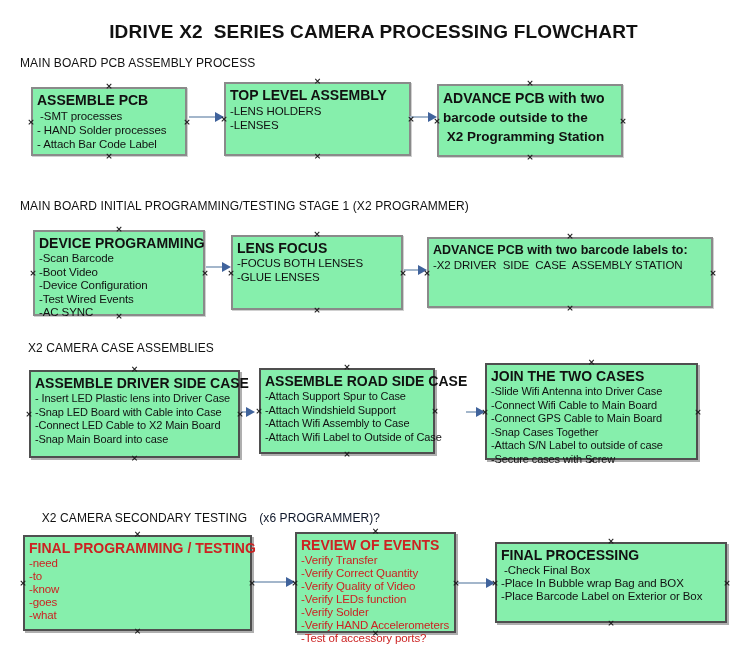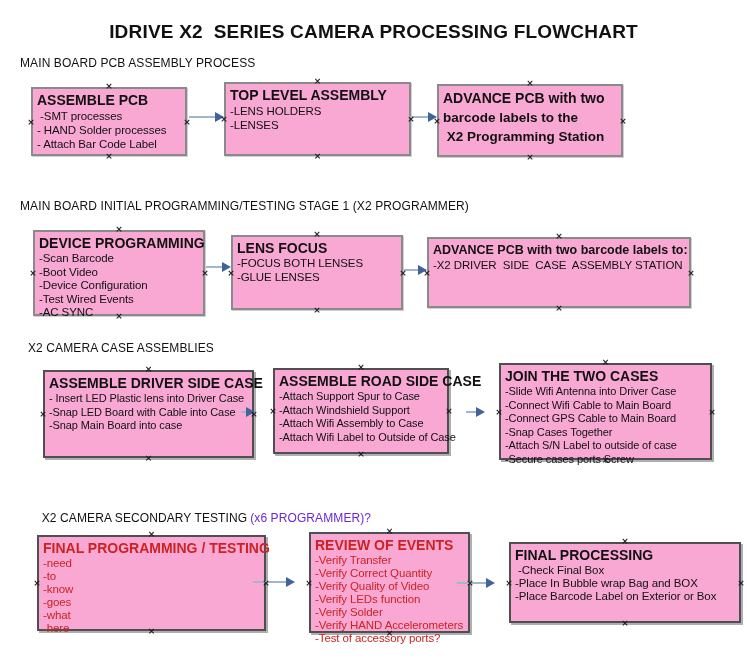--- a/index.html
+++ b/index.html
@@ -7,27 +7,27 @@
     position:relative;width:747px;height:662px;background:#ffffff;overflow:hidden;
     font-family:"Liberation Sans","DejaVu Sans",sans-serif;color:#111;
   }
   .title{
     position:absolute;top:21px;left:0;width:100%;text-align:center;
     font-size:19px;font-weight:bold;letter-spacing:.2px;white-space:pre;
   }
   .sec-heading{
     position:absolute;font-size:12px;font-weight:normal;letter-spacing:.1px;white-space:pre;
   }
-  .sec-heading .hl{color:#6d28d9;margin-left:3px;}
+  .sec-heading .hl{color:#0f172a;margin-left:12px;}
   .box{
-    position:absolute;box-sizing:border-box;background:#f9a8d4;
+    position:absolute;box-sizing:border-box;background:#86efac;
     border:2px solid #8a8a8a;padding:2px 2px 2px 4px;overflow:visible;
     box-shadow:1px 1px 0 rgba(150,150,150,.45);
   }
-  .rowC,.rowD{border-color:#4f4f4f;box-shadow:2px 2px 0 rgba(110,110,110,.55);margin-left:14px;}
+  .rowC,.rowD{border-color:#4f4f4f;box-shadow:2px 2px 0 rgba(110,110,110,.55);}
   .bt{font-size:14px;font-weight:bold;line-height:17px;padding-top:1px;white-space:pre;}
   .bt-sm{font-size:12.5px;white-space:nowrap;}
   .bi{font-size:11.5px;line-height:14px;letter-spacing:-.1px;white-space:pre;}
   .rowB .bi{line-height:13.5px;}
   .rowC .bi{font-size:11px;line-height:13.5px;}
   .rowD .bi{line-height:13px;}
   .allbold .bi{font-weight:bold;font-size:13.5px;line-height:19px;letter-spacing:0;}
   .allbold .bt{line-height:19px;}
   .red .bt,.red .bi{color:#cc2222;}
   .arrow{position:absolute;height:2px;background:#a3b6cb;}
@@ -79,21 +79,21 @@
   </div>
 
   <div class="arrow" style="left:409px;top:116px;width:19px"></div>
 
   <div class="box rowA allbold" style="left:437px;top:84px;width:186px;height:73px">
     <span class="anchor a-t"></span>
     <span class="anchor a-b"></span>
     <span class="anchor a-l"></span>
     <span class="anchor a-r"></span>
     <div class="bt">ADVANCE PCB with two</div>
-    <div class="bi">barcode labels to the</div>
+    <div class="bi">barcode outside to the</div>
     <div class="bi"> X2 Programming Station</div>
   </div>
 
   <div class="sec-heading" style="left:20px;top:199px">MAIN BOARD INITIAL PROGRAMMING/TESTING STAGE 1 (X2 PROGRAMMER)</div>
 
   <div class="box rowB" style="left:33px;top:230px;width:172px;height:86px">
     <span class="anchor a-t"></span>
     <span class="anchor a-b"></span>
     <span class="anchor a-l"></span>
     <span class="anchor a-r"></span>
@@ -112,39 +112,40 @@
     <span class="anchor a-b"></span>
     <span class="anchor a-l"></span>
     <span class="anchor a-r"></span>
     <div class="bt">LENS FOCUS</div>
     <div class="bi">-FOCUS BOTH LENSES</div>
     <div class="bi">-GLUE LENSES</div>
   </div>
 
   <div class="arrow" style="left:404px;top:269px;width:14px"></div>
 
-  <div class="box rowB" style="left:427px;top:237px;width:264px;height:71px">
+  <div class="box rowB" style="left:427px;top:237px;width:286px;height:71px">
     <span class="anchor a-t"></span>
     <span class="anchor a-b"></span>
     <span class="anchor a-l"></span>
     <span class="anchor a-r"></span>
     <div class="bt bt-sm">ADVANCE PCB with two barcode labels to:</div>
     <div class="bi">-X2 DRIVER  SIDE  CASE  ASSEMBLY STATION</div>
   </div>
 
   <div class="sec-heading" style="left:28px;top:341px">X2 CAMERA CASE ASSEMBLIES</div>
 
   <div class="box rowC" style="left:29px;top:370px;width:211px;height:88px">
     <span class="anchor a-t"></span>
     <span class="anchor a-b"></span>
     <span class="anchor a-l"></span>
     <span class="anchor a-r"></span>
     <div class="bt">ASSEMBLE DRIVER SIDE CASE</div>
     <div class="bi">- Insert LED Plastic lens into Driver Case</div>
     <div class="bi">-Snap LED Board with Cable into Case</div>
+    <div class="bi">-Connect LED Cable to X2 Main Board</div>
     <div class="bi">-Snap Main Board into case</div>
   </div>
 
   <div class="arrow" style="left:241px;top:411px;width:5px"></div>
 
   <div class="box rowC" style="left:259px;top:368px;width:176px;height:86px">
     <span class="anchor a-t"></span>
     <span class="anchor a-b"></span>
     <span class="anchor a-l"></span>
     <span class="anchor a-r"></span>
@@ -161,39 +162,38 @@
     <span class="anchor a-t"></span>
     <span class="anchor a-b"></span>
     <span class="anchor a-l"></span>
     <span class="anchor a-r"></span>
     <div class="bt">JOIN THE TWO CASES</div>
     <div class="bi">-Slide Wifi Antenna into Driver Case</div>
     <div class="bi">-Connect Wifi Cable to Main Board</div>
     <div class="bi">-Connect GPS Cable to Main Board</div>
     <div class="bi">-Snap Cases Together</div>
     <div class="bi">-Attach S/N Label to outside of case</div>
-    <div class="bi">-Secure cases ports Screw</div>
+    <div class="bi">-Secure cases with Screw</div>
   </div>
 
   <div class="sec-heading" style="left:28px;top:497px">
     <span>X2 CAMERA SECONDARY TESTING</span><span class="hl">(x6 PROGRAMMER)?</span>
   </div>
 
   <div class="box rowD red" style="left:23px;top:535px;width:229px;height:96px">
     <span class="anchor a-t"></span>
     <span class="anchor a-b"></span>
     <span class="anchor a-l"></span>
     <span class="anchor a-r"></span>
     <div class="bt">FINAL PROGRAMMING / TESTING</div>
     <div class="bi">-need</div>
     <div class="bi">-to</div>
     <div class="bi">-know</div>
     <div class="bi">-goes</div>
     <div class="bi">-what</div>
-    <div class="bi">-here</div>
   </div>
 
   <div class="arrow" style="left:253px;top:581px;width:33px"></div>
 
   <div class="box rowD red" style="left:295px;top:532px;width:161px;height:101px">
     <span class="anchor a-t"></span>
     <span class="anchor a-b"></span>
     <span class="anchor a-l"></span>
     <span class="anchor a-r"></span>
     <div class="bt">REVIEW OF EVENTS</div>

